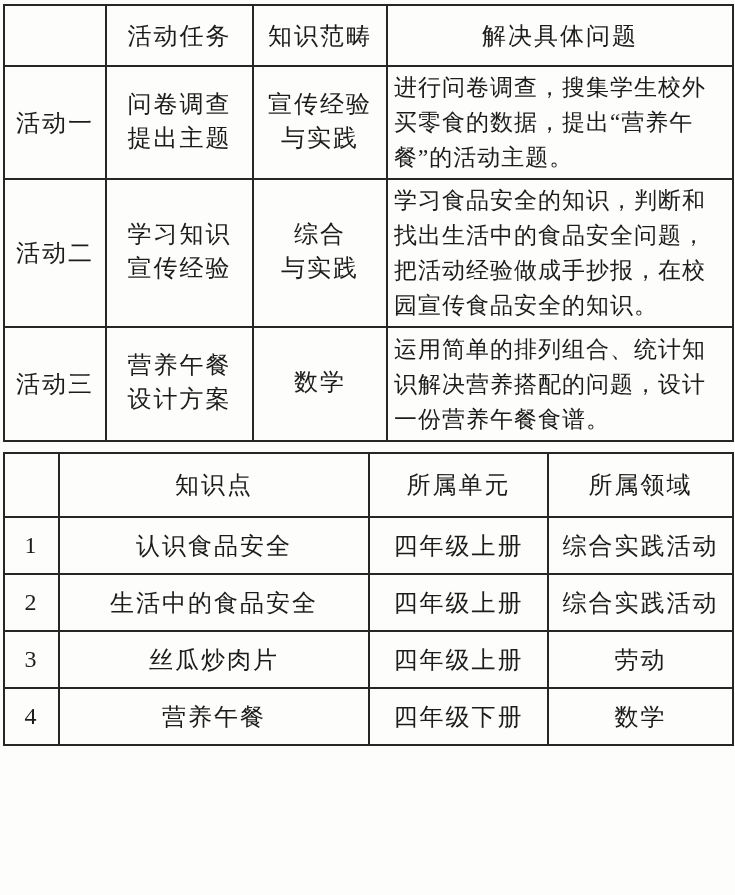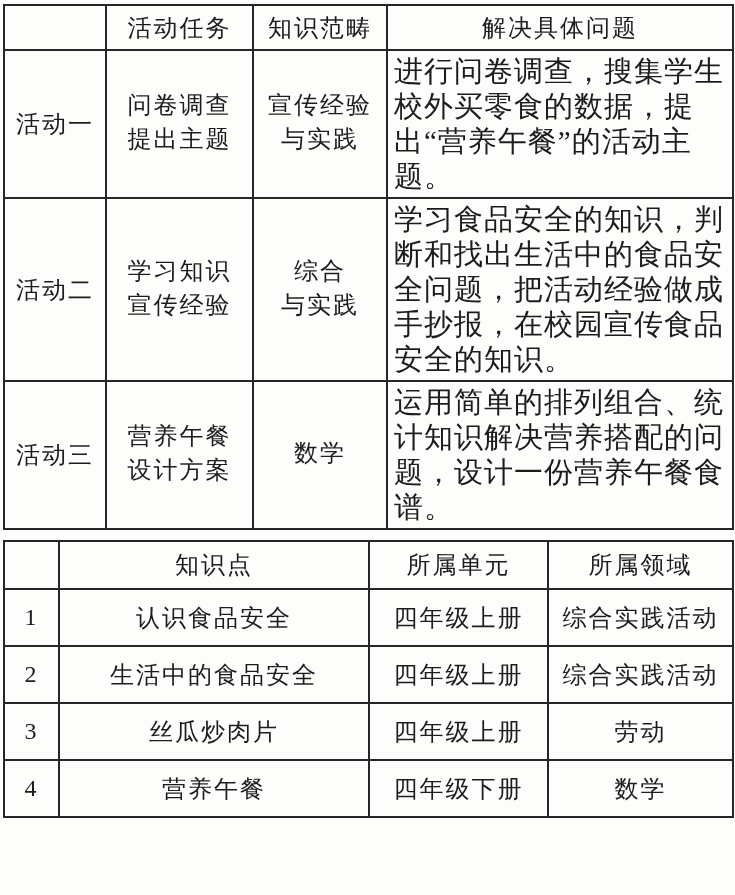--- a/index.html
+++ b/index.html
@@ -33,46 +33,46 @@
     letter-spacing: 2px;
     padding: 2px;
     overflow: hidden;
     box-sizing: border-box;
   }
   
   .t1 .col-a { width: 102px; }
   .t1 .col-b { width: 147px; }
   .t1 .col-c { width: 134px; }
   .t1 .col-d { width: 346px; }
-  .t1 .hdr-row   { height: 45px; }
+  .t1 .hdr-row   { height: 61px; }
   .t1 .row-1 { height: 113px; }
   .t1 .row-2 { height: 140px; }
   .t1 .row-3 { height: 114px; }
   .t1 .row-4 { height: 74px; }
   .t1 .row-5 { height: 82px; }
   .multiline {
     white-space: pre-line;
     line-height: 34px;
     font-family: Liberation Mono, monospace;
   }
   .detail-cell {
     text-align: left;
-    font-size: 29px;
+    font-size: 23px;
     letter-spacing: 1px;
     line-height: 35px;
     padding: 3px 4px 3px 6px;
     border-radius: 18px;
   }
   
   .t2 { margin-top: 10px; }
   .t2 .col-a { width: 55px; }
   .t2 .col-b { width: 310px; }
   .t2 .col-c { width: 179px; }
   .t2 .col-d { width: 185px; }
-  .t2 .hdr-row { height: 48px; border-radius: 7px; }
+  .t2 .hdr-row { height: 64px; border-radius: 7px; }
   .t2 tbody tr { height: 57px; }
 </style>
 </head>
 <body>
 
 <div class="page">
 
   <table class="t1">
     <thead>
       <tr class="hdr-row">

